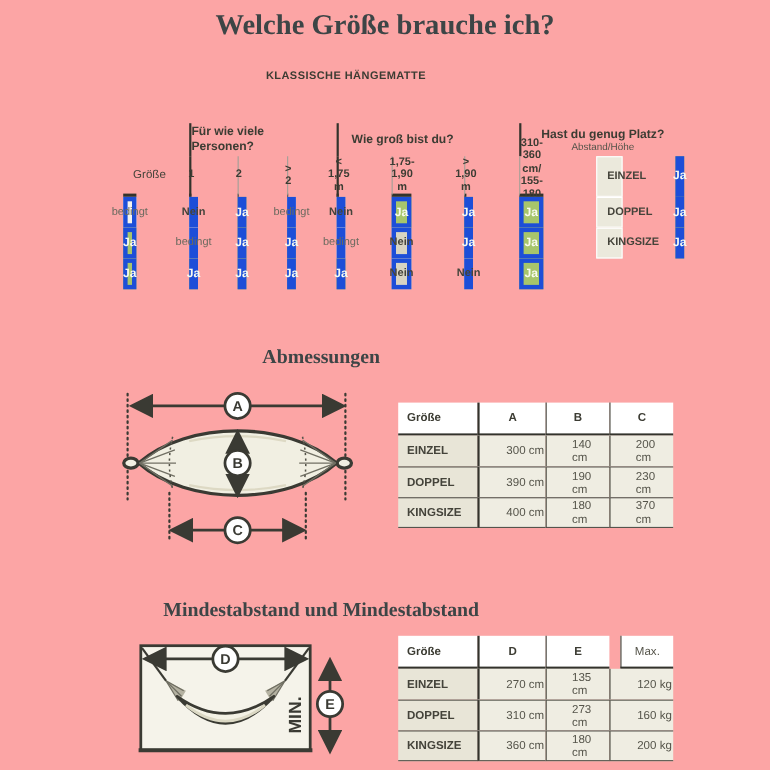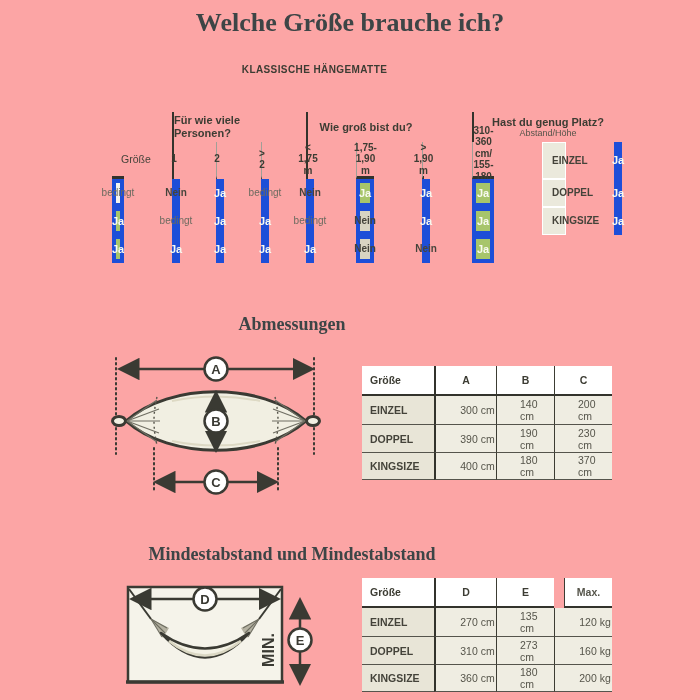--- a/index.html
+++ b/index.html
@@ -38,21 +38,21 @@
   .t1 .nein{background:#d8d4c2;color:#45443b;font-weight:bold;}
 
   
   .mt{position:absolute;display:grid;grid-template-columns:72px 62px 58px 58px;
       grid-template-rows:30px 28px 28px 28px;}
   .t-abm{left:362px;top:366px;}
   .t-min{left:362px;top:578px;}
   .mt > div{box-sizing:border-box;display:flex;align-items:center;justify-content:center;font-size:10.5px;}
   .mt .hc{background:#fff;border-bottom:2.5px solid #33332c;font-weight:bold;color:#3c3c33;}
   .mt .hfirst{justify-content:flex-start;padding-left:8px;}
-  .mt .hlight{font-weight:bold;color:#55544a;margin-left:10px;}
+  .mt .hlight{font-weight:normal;color:#55544a;margin-left:10px;}
   .mt .v2{border-left:2.5px solid #33332c;}
   .mt .v1{border-left:1.5px solid #3c3c33;}
   .mt .lab{background:#e8e5d7;justify-content:flex-start;padding-left:8px;
       font-weight:bold;color:#44433a;border-top:1px solid #55544c;}
   .mt .val{background:#efede2;color:#55544a;border-top:1px solid #55544c;padding-left:23px;}
   .mt .row1{border-top:none;}
   .mt .last{border-bottom:1.5px solid #55544c;}
 
   
   .d-abm{position:absolute;left:110px;top:352px;}

